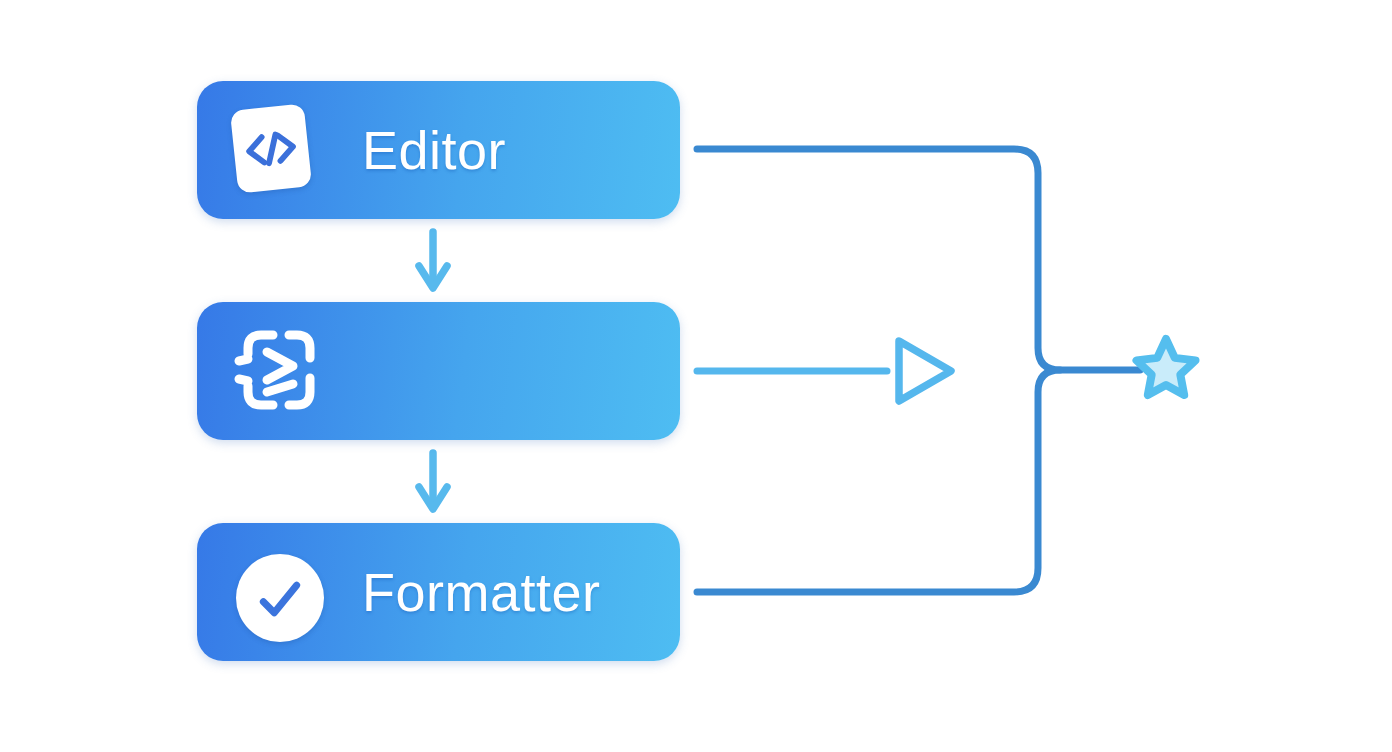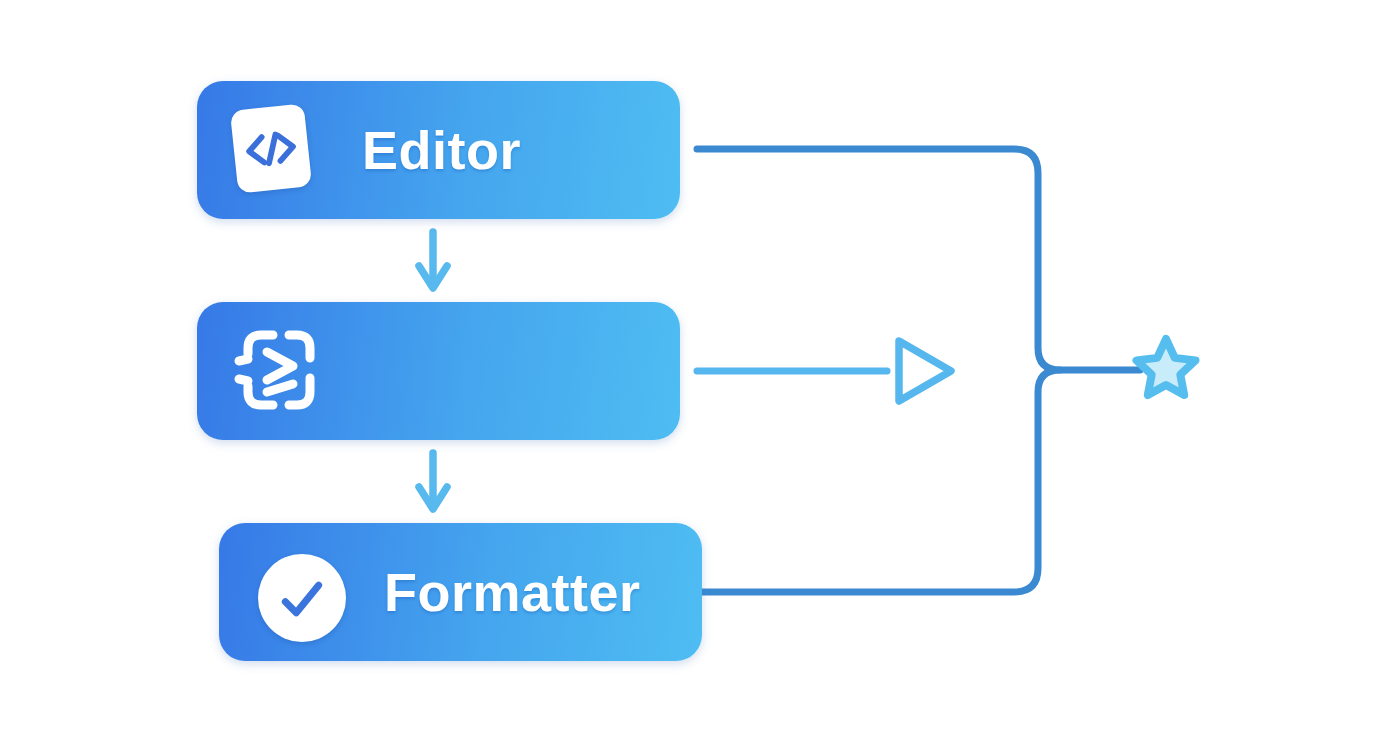--- a/index.html
+++ b/index.html
@@ -14,27 +14,27 @@
     position:absolute;
     left:197px;
     width:483px;height:138px;
     border-radius:26px;
     background:linear-gradient(97deg,#3679e7 0%,#45a5ee 55%,#4ebdf2 100%);
     box-shadow:0 3px 10px rgba(70,120,190,0.25);
     display:flex;align-items:center;
   }
   .node-editor{top:81px;}
   .node-liveserver{top:302px;}
-  .node-formatter{top:523px;margin-left:22px;}
+  .node-formatter{top:523px;}
   .node-label{
     position:absolute;
     left:165px;
     color:#ffffff;
     font-size:54px;
-    font-weight:bold;
+    font-weight:normal;
     letter-spacing:0.5px;
     text-shadow:0 2px 3px rgba(21,90,180,0.35);
     white-space:nowrap;
   }
   .icon-wrap{position:absolute;}
   .editor-badge{
     left:37px;top:26px;width:74px;height:83px;
     background:#ffffff;border-radius:13px;
     transform:rotate(-6deg);
     box-shadow:0 2px 5px rgba(30,80,160,0.3);

